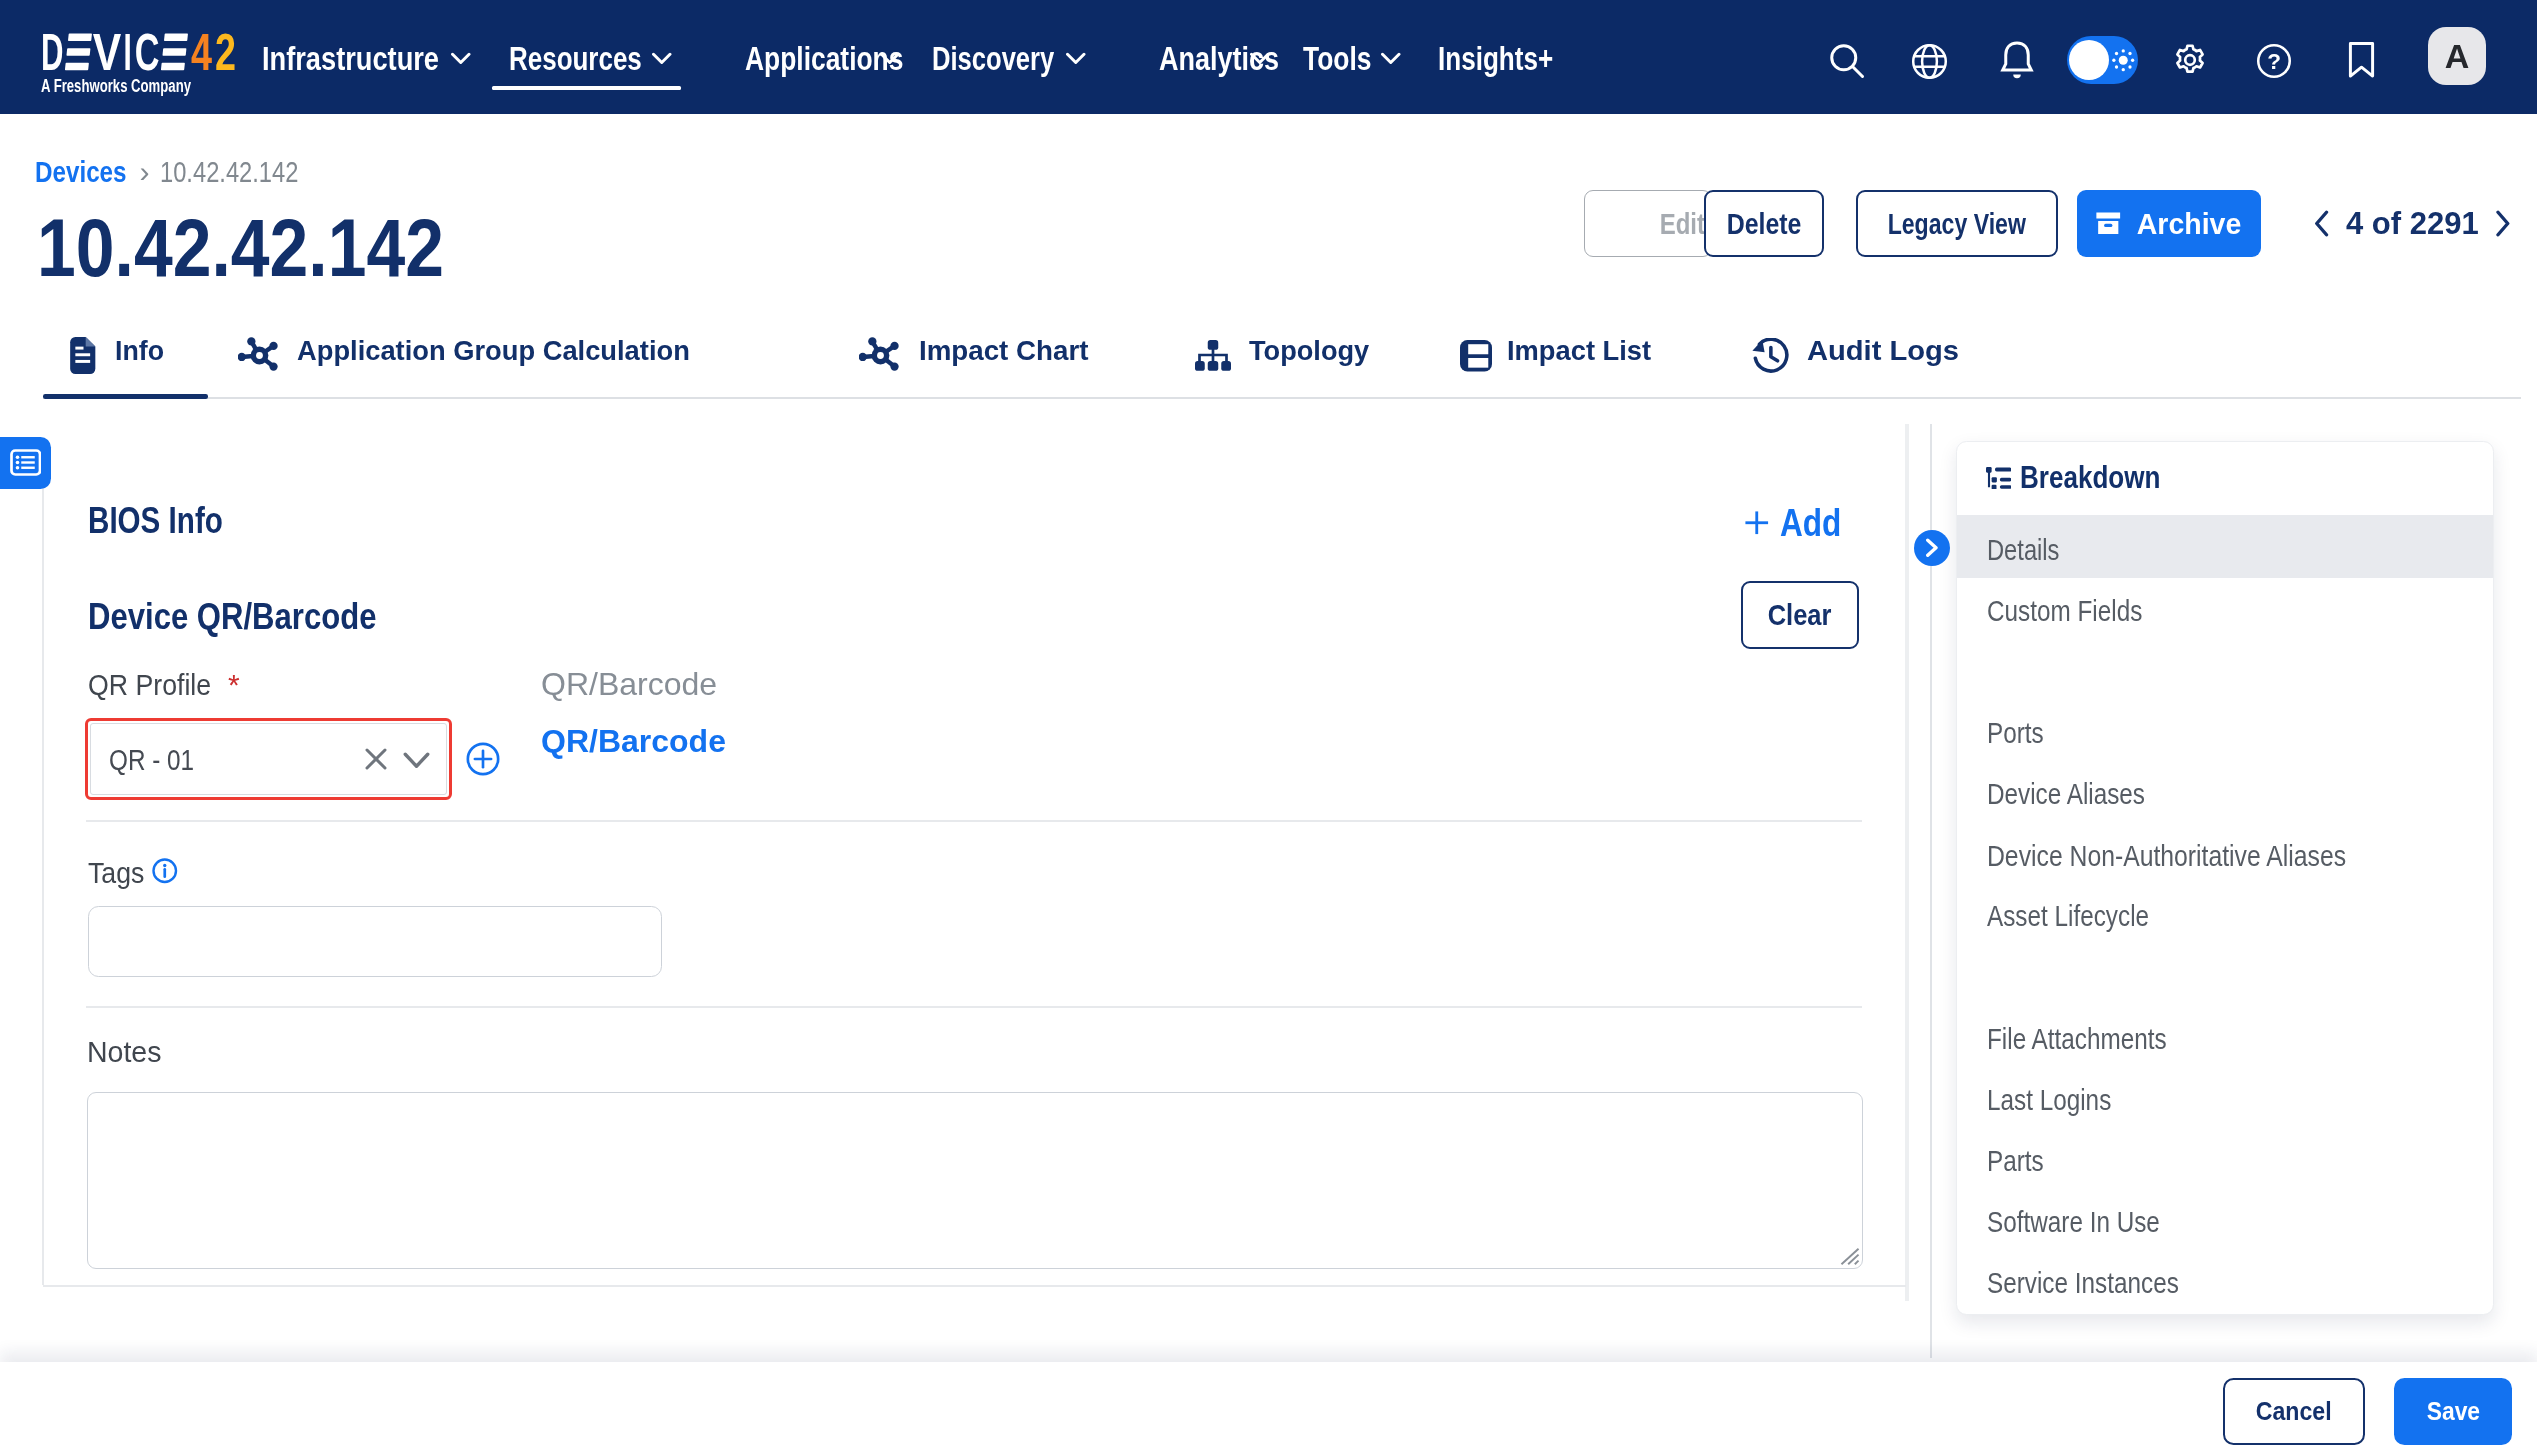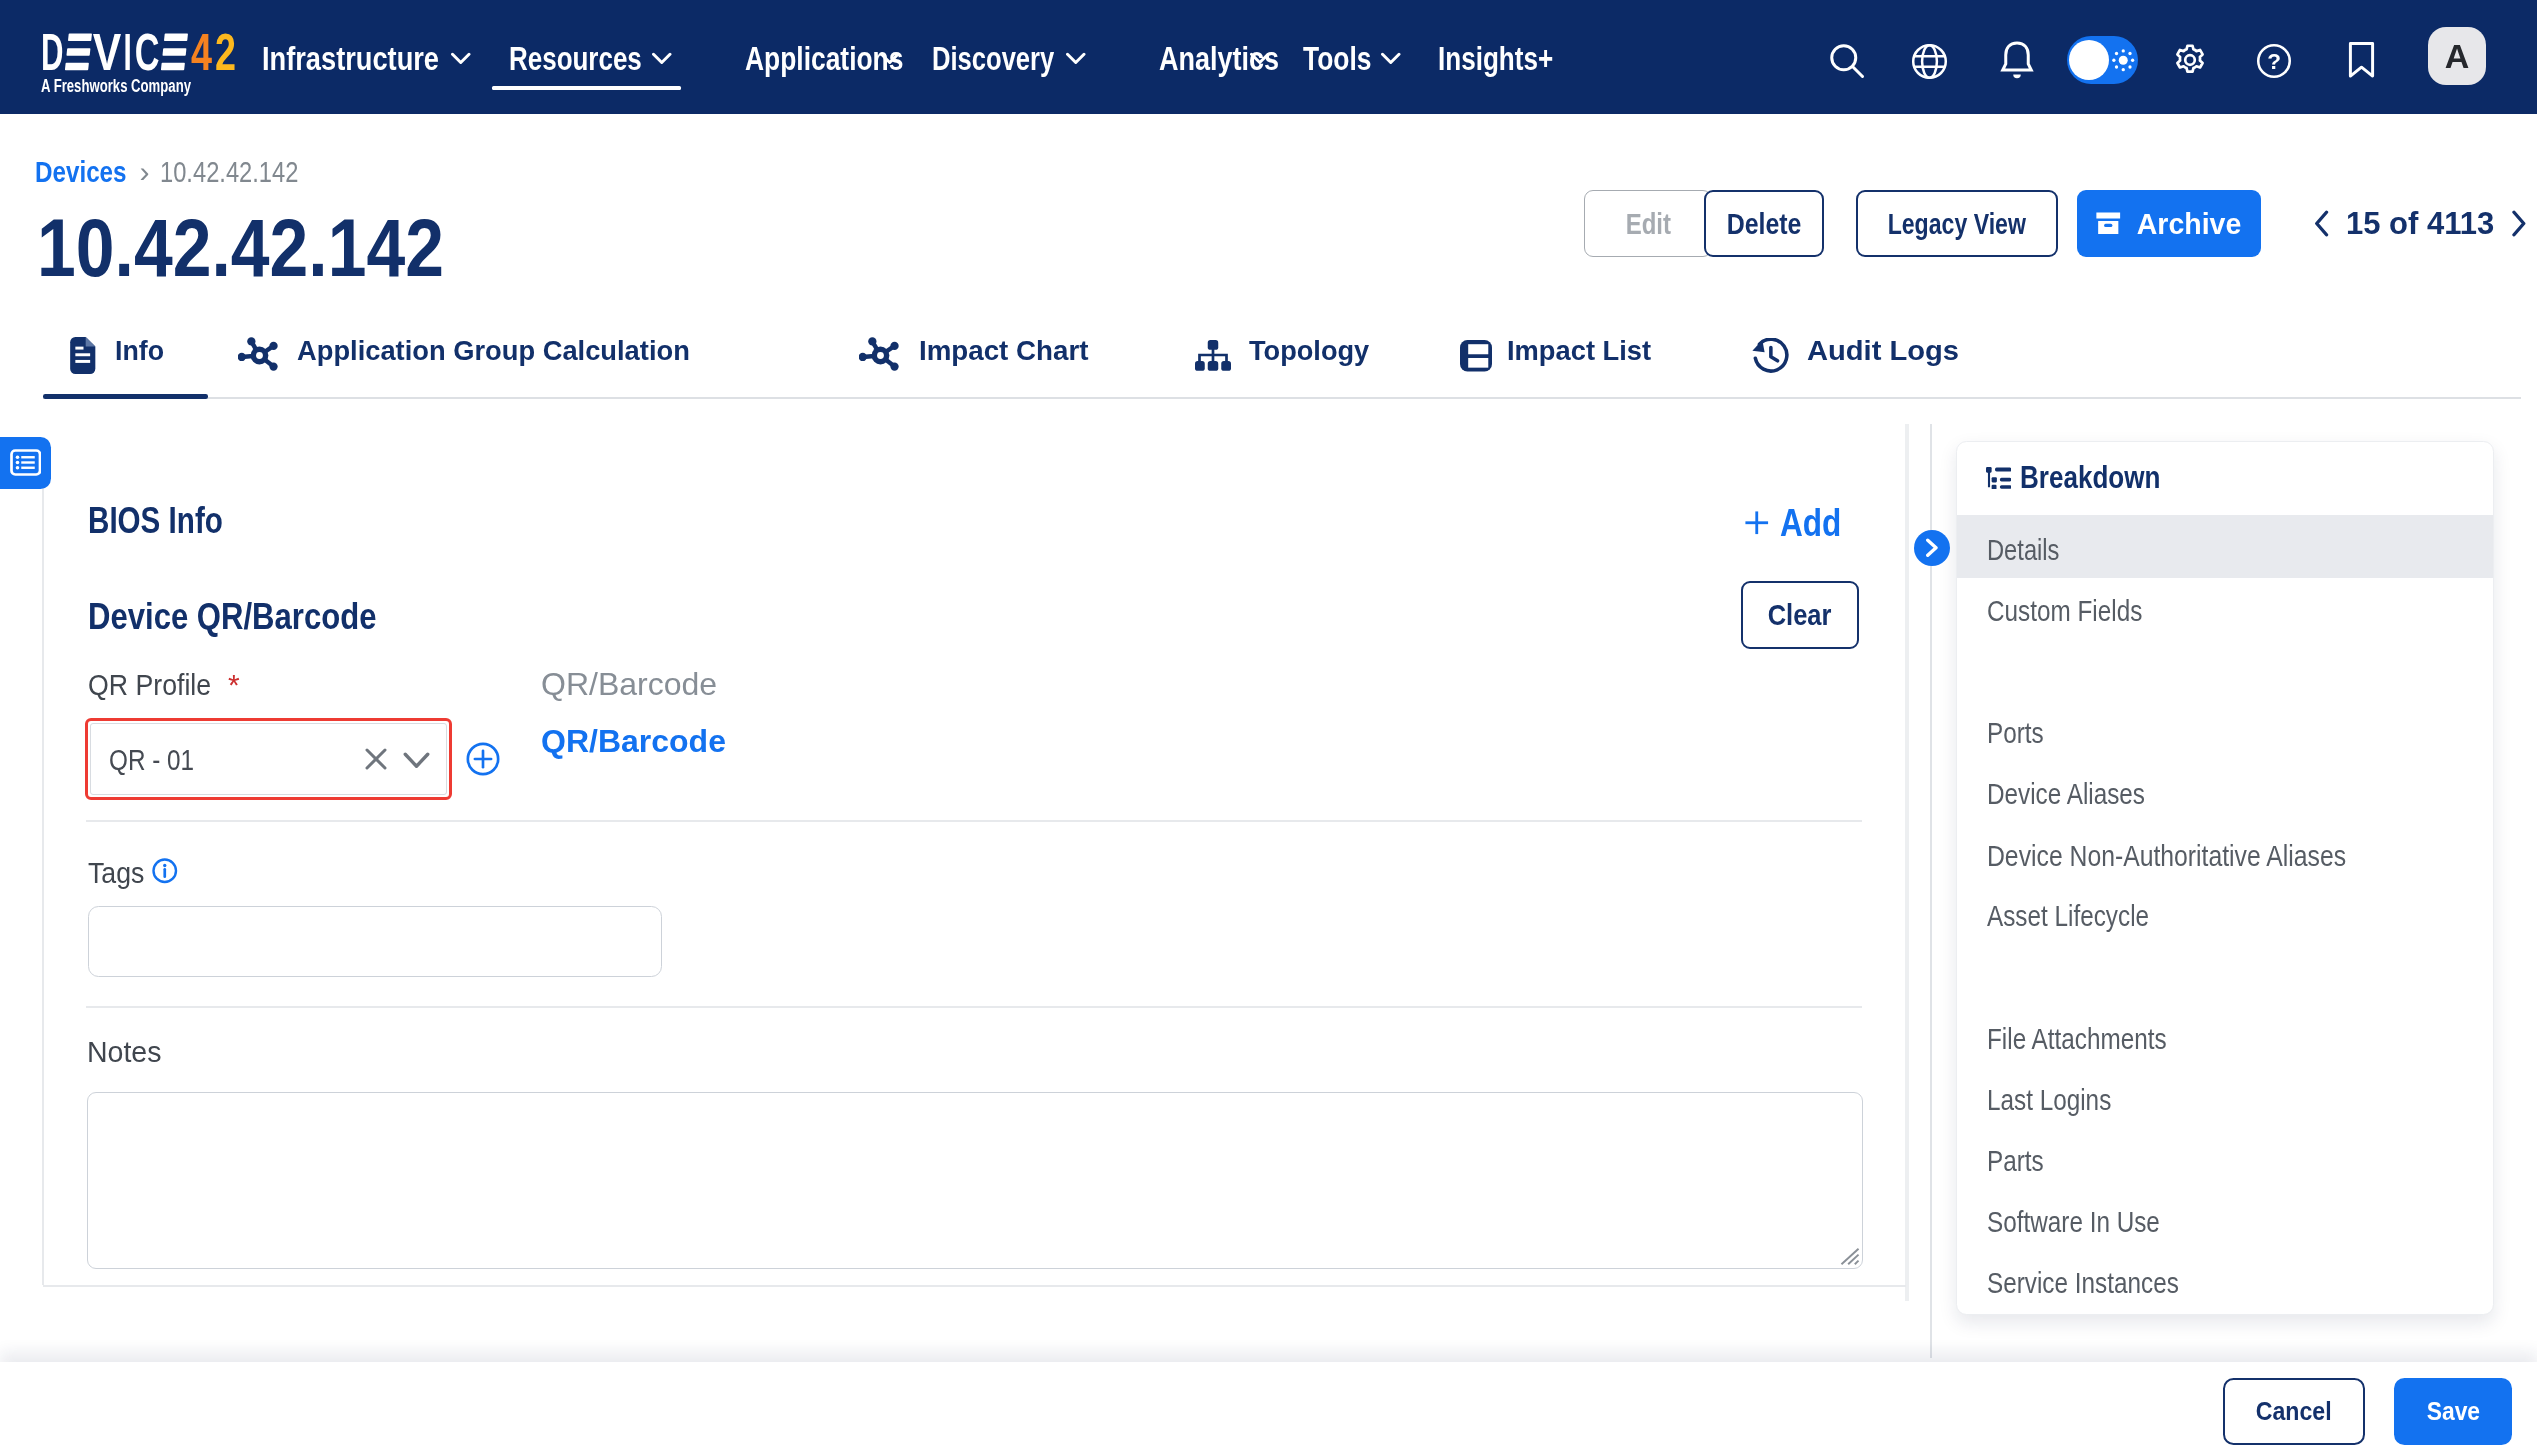--- a/index.html
+++ b/index.html
@@ -13,21 +13,21 @@
   .navchev { position:absolute; top:52px; }
   .res-underline { position:absolute; left:492px; top:86px; width:189px; height:3.7px; background:#fff; border-radius:1.5px; }
   
   .crumb { position:absolute; left:35px; top:155px; font-size:30px; white-space:nowrap; }
   .crumb .dev { color:#1372f0; font-weight:700; }
   .crumb .sep { color:#81888f; }
   .crumb .cur { color:#81888f; }
   .pagetitle { position:absolute; left:37px; top:207px; font-size:82px; font-weight:700; color:#12306a; line-height:1; }
   
   .btn { position:absolute; top:190px; height:67px; border-radius:9px; display:flex; align-items:center; justify-content:center; font-size:30px; font-weight:700; background:#fff; }
-  .btn.edit { left:1584px; width:128px; border:1.5px solid #a6abb1; color:#a6abb1; }
+  .btn.edit { left:1584px; width:128px; border:1.5px solid #a6abb1; color:#a6abb1;justify-content:flex-end; }
   .btn.delete { left:1704px; width:120px; border:2.2px solid #14316b; color:#14316b; }
   .btn.legacy { left:1856px; width:202px; border:2.2px solid #14316b; color:#14316b; }
   .btn.archive { left:2077px; width:184px; border:none; background:#1372f0; color:#fff; }
   .pager { position:absolute; top:190px; left:2313px; height:67px; display:flex; align-items:center; color:#14316b; font-size:31px; font-weight:700; }
   
   .tabs-line { position:absolute; left:43px; top:397px; width:2478px; height:2.2px; background:#dde0e4; }
   .tab-active-line { position:absolute; left:43px; top:394px; width:165px; height:5.2px; background:#12306a; border-radius:2.2px; }
   .tab { position:absolute; top:334px; color:#12306a; font-size:28px; font-weight:700; line-height:1.2; }
   
   .vline { position:absolute; background:#e7e9ec; }
@@ -173,21 +173,21 @@
   <svg width="28.5" height="28.5" viewBox="0 0 24 24" style="margin-right:12px;">
       <path fill="#fff" d="M2 3 H22 V8 H2 Z M3.5 10 H20.5 V21 H3.5 Z"></path>
       <rect x="8.5" y="12.5" width="7" height="2.6" rx="1.3" fill="#1372f0"></rect>
     </svg>
   <span class="cxc" style="transform:scaleX(.95);">Archive</span>
 </div>
 <div class="pager">
   <svg width="16.5" height="27" viewBox="0 0 22 36">
       <path d="M18 3 L5 18 L18 33" fill="none" stroke="#14316b" stroke-width="4.5" stroke-linecap="round" stroke-linejoin="round"></path>
     </svg>
-  <span class="cxc" style="margin:0 16.5px;">15 of 4113</span>
+  <span class="cxc" style="margin:0 16.5px;">4 of 2291</span>
   <svg width="16.5" height="27" viewBox="0 0 22 36">
       <path d="M4 3 L17 18 L4 33" fill="none" stroke="#14316b" stroke-width="4.5" stroke-linecap="round" stroke-linejoin="round"></path>
     </svg>
 </div>
 
 <div class="tabs-line"></div>
 <div class="tab-active-line"></div>
 <svg class="abs" style="left:70px; top:337px;" width="25.5" height="37" viewBox="0 0 34 50">
     <path d="M0 7 a7 7 0 0 1 7-7 H21 L34 13 V43 a7 7 0 0 1 -7 7 H7 a7 7 0 0 1 -7-7 Z" fill="#12306a"></path>
     <path d="M21 0 L34 13 H21 Z" fill="#5d77a5"></path>

